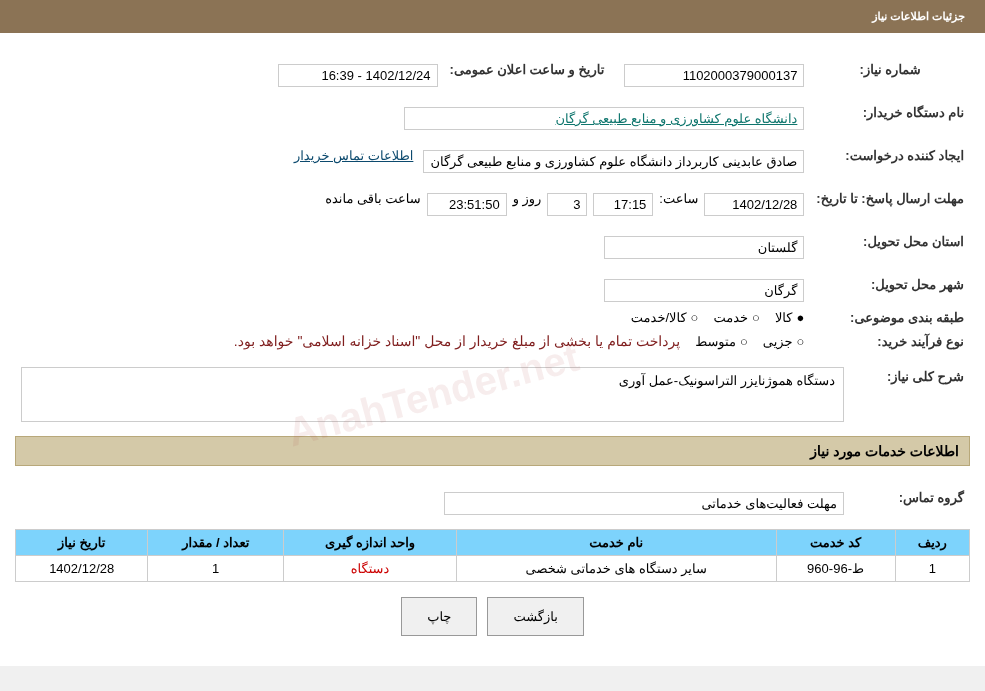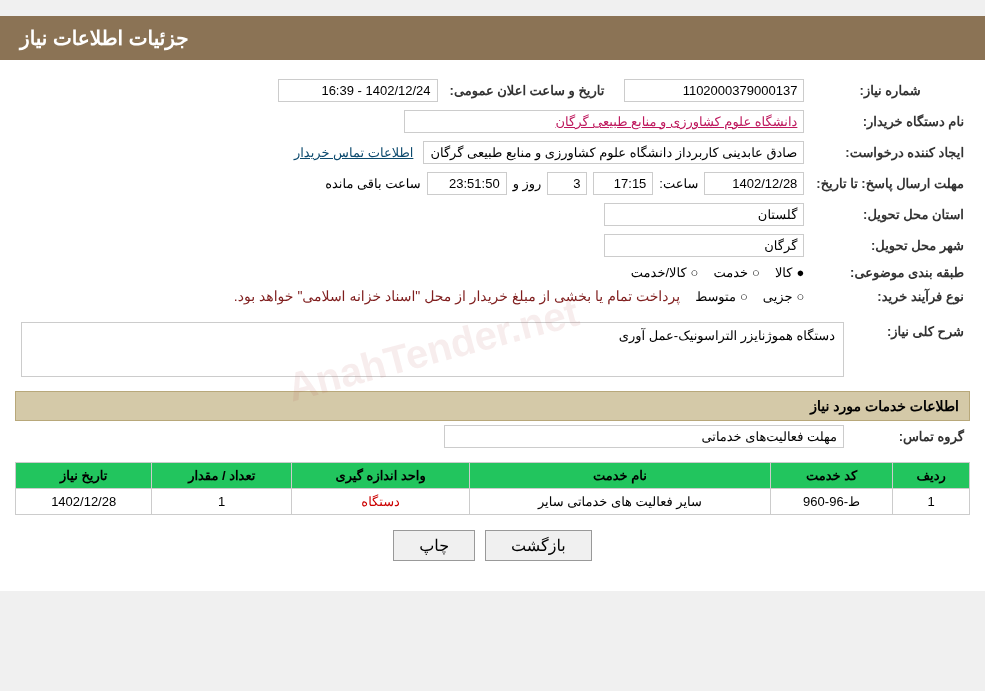--- a/index.html
+++ b/index.html
@@ -10,36 +10,36 @@
       direction: rtl;
     }
     .page-wrapper {
       max-width: 985px;
       margin: 0 auto;
       background: #fff;
     }
     .page-header {
       background: #8b7355;
       color: #fff;
-      text-align: left;
+      text-align: right;
       padding: 10px 20px;
-      font-size: 20px;
+      font-size: 11px;
       font-weight: bold;
-      margin-top: 16px;
     }
     .content-area {
       padding: 15px;
       background: #fff;
     }
     .section-header {
       background: #d4c9a8;
       border: 1px solid #b8a87a;
       padding: 6px 10px;
       font-size: 14px;
       font-weight: bold;
+      margin-bottom: 10px;
       text-align: right;
     }
     .info-table {
       width: 100%;
       border-collapse: collapse;
       margin-bottom: 10px;
     }
     .info-table td {
       padding: 4px 6px;
       vertical-align: middle;
@@ -54,20 +54,21 @@
     }
     .value-cell {
       text-align: right;
     }
     .input-box {
       border: 1px solid #ccc;
       background: #fff;
       padding: 3px 6px;
       min-height: 22px;
       display: inline-block;
+      margin-top: 12px;
     }
     .link-blue {
       color: #0c4a6e;
       text-decoration: underline;
       cursor: pointer;
     }
     .radio-group {
       display: inline-flex;
       gap: 15px;
       align-items: center;
@@ -82,47 +83,47 @@
       align-items: center;
       gap: 6px;
       flex-wrap: wrap;
     }
     .data-table {
       width: 100%;
       border-collapse: collapse;
       margin-bottom: 10px;
     }
     .data-table th {
-      background: #22c55e;
+      background: #7dd3fc;
       border: 1px solid #ccc;
       padding: 5px 8px;
       text-align: center;
       font-weight: bold;
     }
     .data-table td {
       border: 1px solid #ccc;
       padding: 5px 8px;
       text-align: center;
     }
     .data-table td.red-text {
       color: #cc0000;
     }
     .button-row {
       display: flex;
       justify-content: center;
       gap: 10px;
       margin: 15px 0;
     }
     .btn {
-      padding: 5px 25px;
+      padding: 11px 25px;
       border: 1px solid #999;
       background: #f0f0f0;
       cursor: pointer;
-      font-family: Liberation Serif, serif;
-      font-size: 16px;
+      font-family: Liberation Sans, sans-serif;
+      font-size: 13px;
     }
     .desc-note {
       font-size: 14px;
       color: #7f1d1d;
     }
   </style>
 </head>
 <body>
 
 <div class="page-wrapper">
@@ -143,21 +144,21 @@
         </td>
         <td class="label-cell" style="width:160px; text-align:left;">تاریخ و ساعت اعلان عمومی:</td>
         <td class="value-cell">
           <span class="input-box" style="min-width:160px;">1402/12/24 - 16:39</span>
         </td>
       </tr>
 
       <tr>
         <td class="label-cell">نام دستگاه خریدار:</td>
         <td colspan="3" class="value-cell">
-          <span class="input-box" style="min-width:400px; color:#be185d; text-decoration:underline;">دانشگاه علوم کشاورزی و منابع طبیعی گرگان</span>
+          <span class="input-box" style="min-width:400px; color:#0f766e; text-decoration:underline;">دانشگاه علوم کشاورزی و منابع طبیعی گرگان</span>
         </td>
       </tr>
 
       <tr>
         <td class="label-cell">ایجاد کننده درخواست:</td>
         <td colspan="3" class="value-cell">
           <div style="display:flex; align-items:center; gap:10px;">
             <span class="input-box" style="min-width:350px;">صادق عابدینی کاربرداز دانشگاه علوم کشاورزی و منابع طبیعی گرگان</span>
             <span class="link-blue">اطلاعات تماس خریدار</span>
           </div>
@@ -272,21 +273,21 @@
           <th>نام خدمت</th>
           <th>واحد اندازه گیری</th>
           <th>تعداد / مقدار</th>
           <th>تاریخ نیاز</th>
         </tr>
       </thead>
       <tbody>
         <tr class="table-row">
           <td>1</td>
           <td>ط-96-960</td>
-          <td>سایر فعالیت های خدماتی سایر</td>
+          <td>سایر دستگاه های خدماتی شخصی</td>
           <td class="red-text">دستگاه</td>
           <td>1</td>
           <td>1402/12/28</td>
         </tr>
       </tbody>
     </table>
 
 
     <div class="button-row">
       <button class="btn">بازگشت</button>

